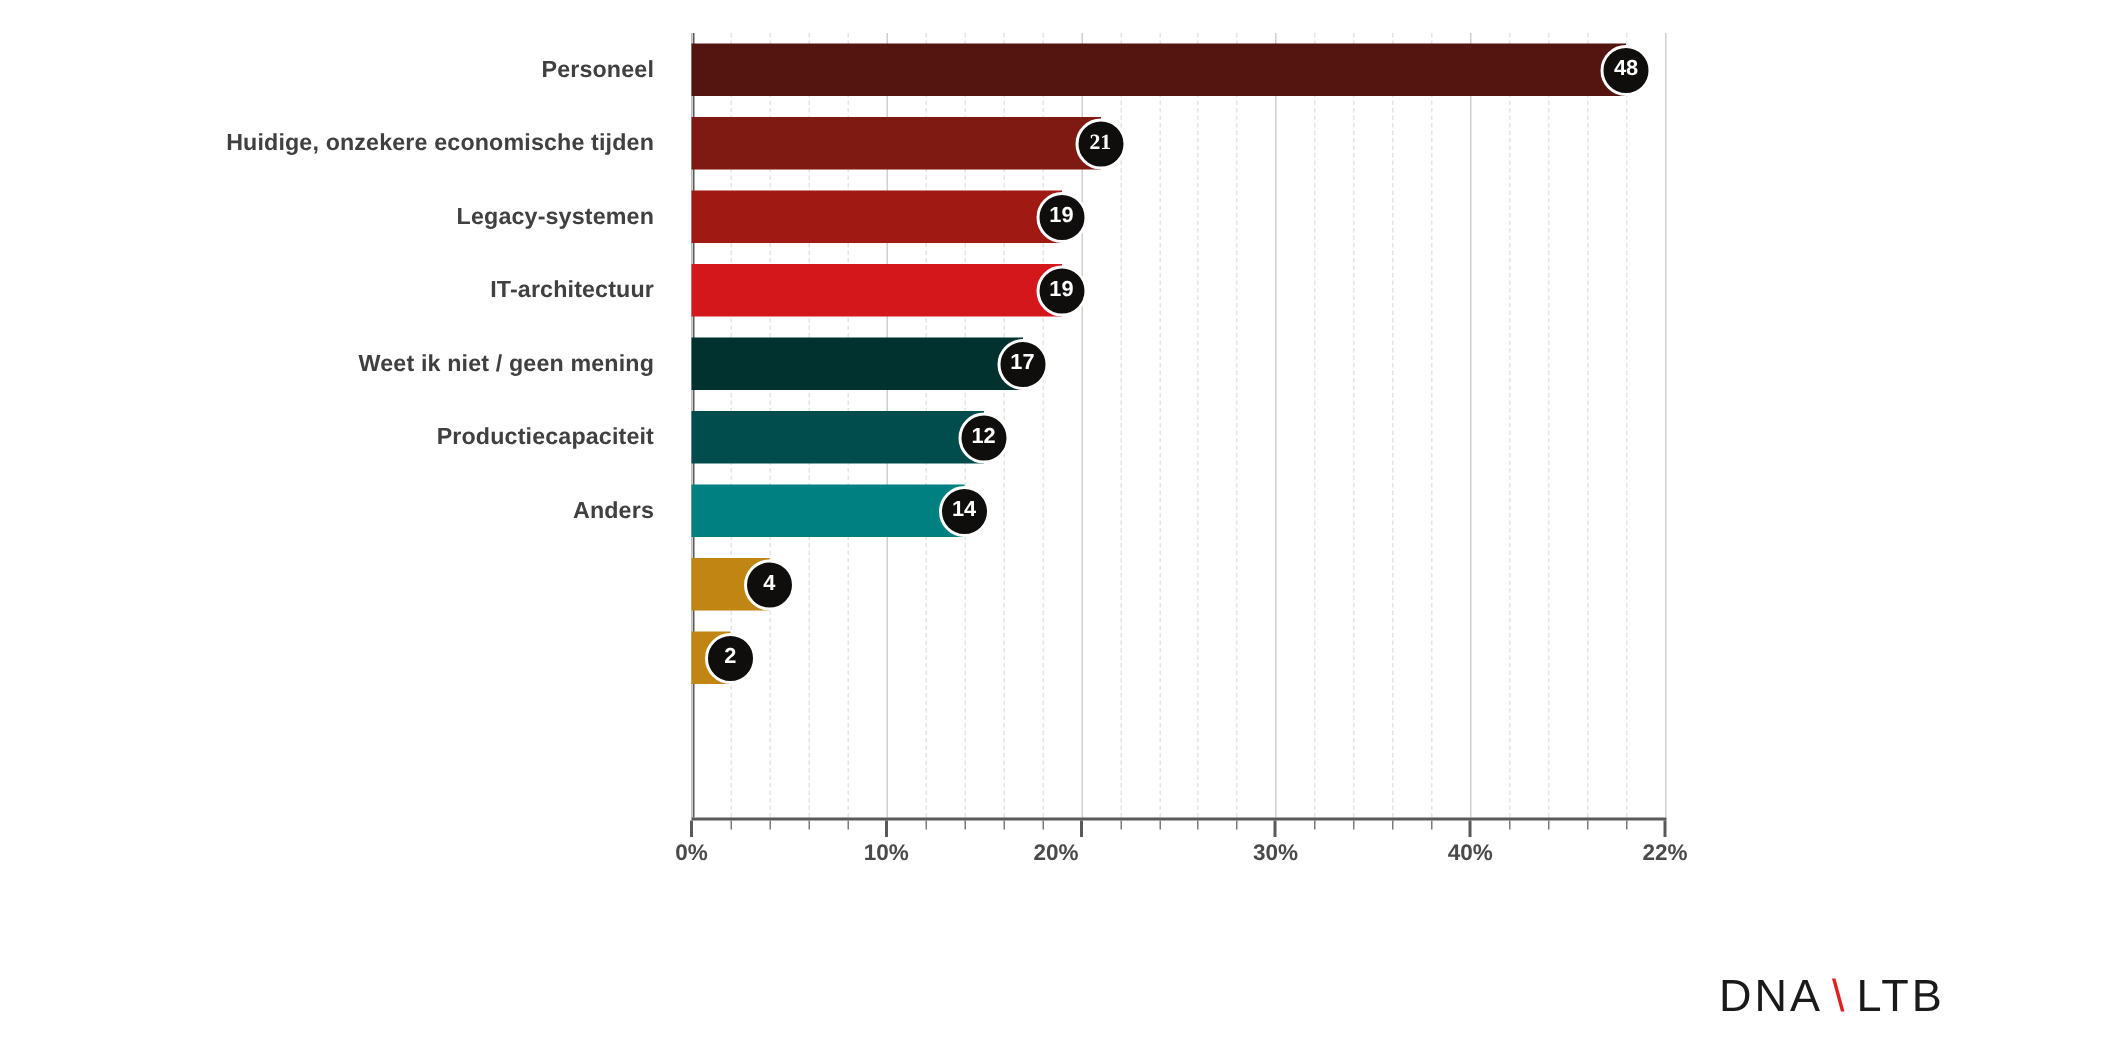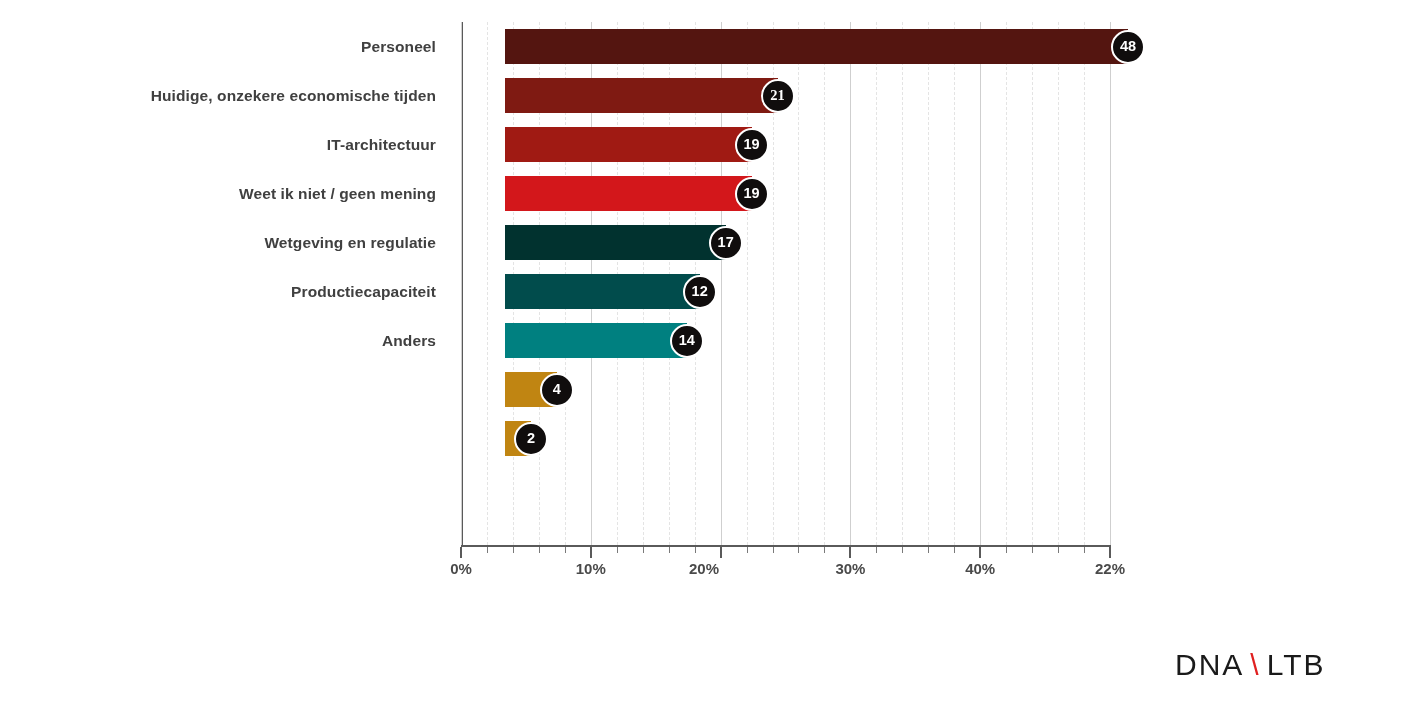--- a/index.html
+++ b/index.html
@@ -79,21 +79,20 @@
     width: 2px;
     height: 523px;
     background: #5a5a5a;
   }
 
   .bars {
     position: absolute;
     left: 0; top: 0;
     width: 100%;
     height: 100%;
-    margin-left: 44px;
   }
   .bar-row {
     position: relative;
     height: 49px;
   }
   .bar {
     position: absolute;
     left: 0;
     top: 7px;
     height: 35px;
@@ -161,21 +160,21 @@
     transform: translateX(-50%);
     font-size: 15px;
     font-weight: bold;
     color: #4a4a4a;
     white-space: nowrap;
   }
 
   
   .logo {
     position: absolute;
-    left: 1175px;
+    left: 1146px;
     top: 648px;
     font-family: "Liberation Sans", sans-serif;
     font-size: 30px;
     font-weight: 300;
     letter-spacing: 2px;
     color: #1a1a1a;
     display: flex;
     align-items: baseline;
   }
   .logo-slash {
@@ -184,23 +183,23 @@
   }
 </style>
 </head>
 <body>
 
 <div id="chart-root">
 
   <div class="labels-col">
       <div class="cat-label">Personeel</div>
       <div class="cat-label">Huidige, onzekere economische tijden</div>
+      <div class="cat-label">Legacy-systemen</div>
       <div class="cat-label">IT-architectuur</div>
       <div class="cat-label">Weet ik niet / geen mening</div>
-      <div class="cat-label">Wetgeving en regulatie</div>
       <div class="cat-label">Productiecapaciteit</div>
       <div class="cat-label">Anders</div>
     </div>
 
   <div class="yaxis-line"></div>
 
   <div class="plot">
     <div class="gridlines">
         <div class="grid-major" style="left: 0px;"></div>
         <div class="grid-minor" style="left: 25.96px;"></div>

